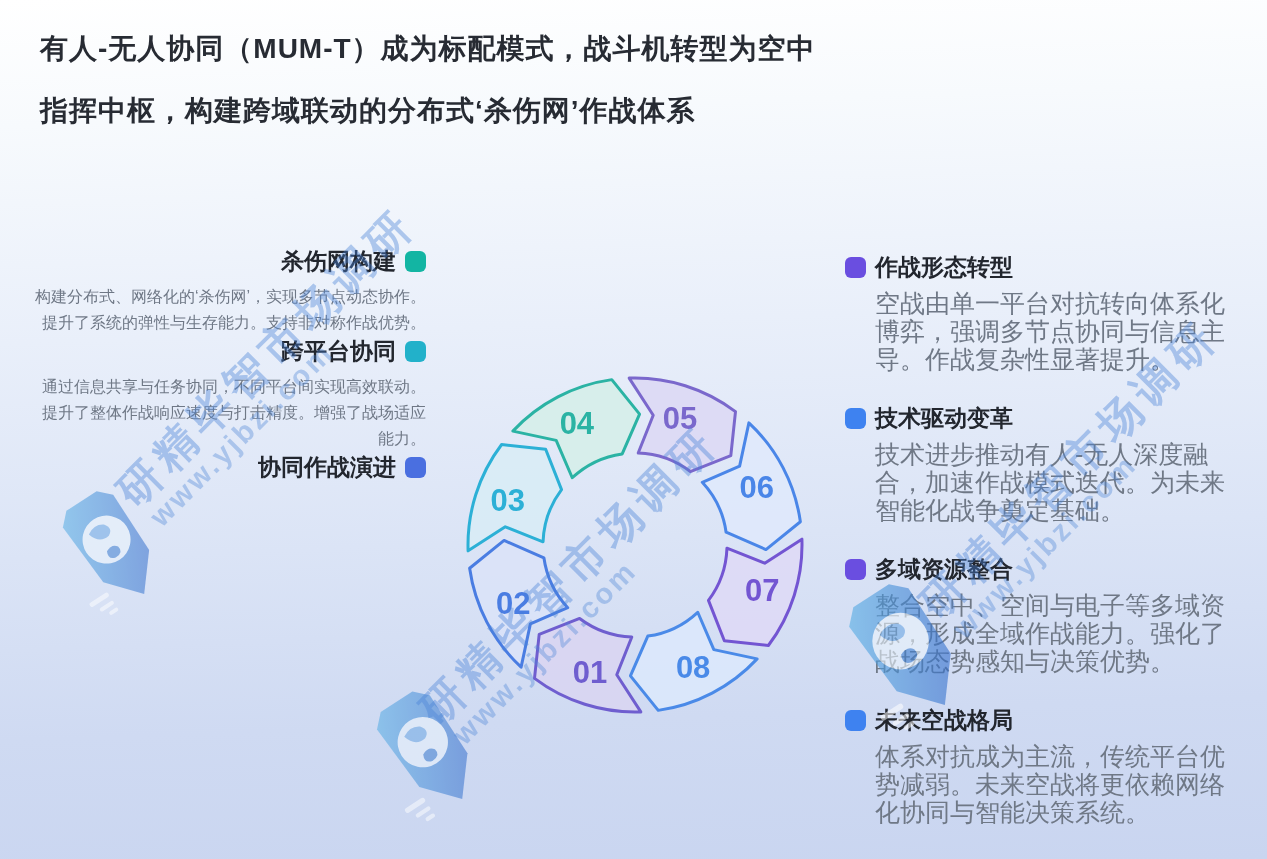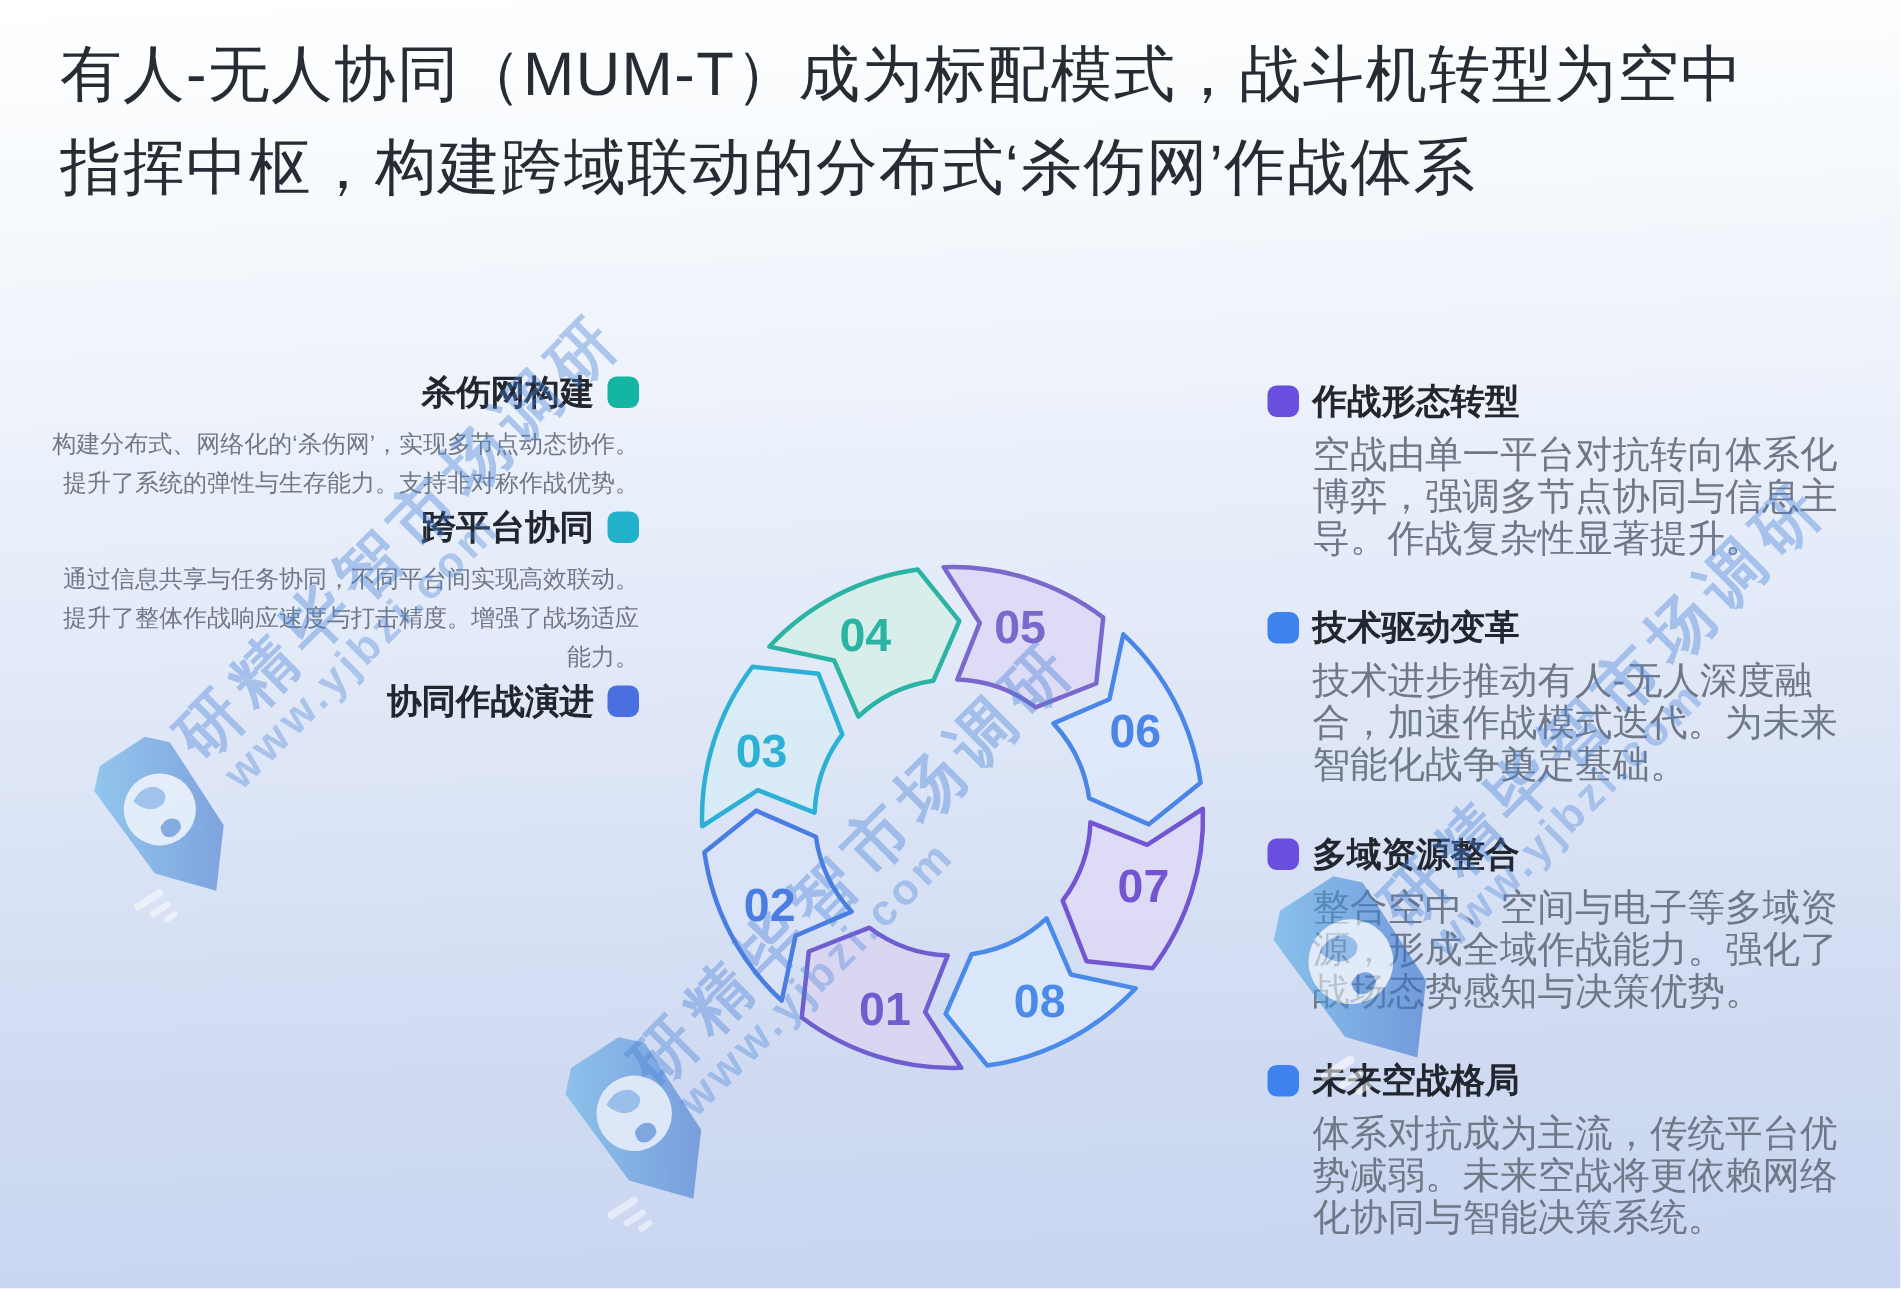--- a/index.html
+++ b/index.html
@@ -7,21 +7,21 @@
   body{
     font-family:"Liberation Sans", sans-serif;
     overflow:hidden;
   }
   .canvas{
     position:relative; width:1267px; height:859px; overflow:hidden;
     background:linear-gradient(178deg,#ffffff 0%,#f7fafd 14%,#e9effa 38%,#dbe4f6 62%,#cfdaf2 82%,#c9d5f0 100%);
   }
   .title{
     position:absolute; left:40px; top:18px; width:1180px;
-    font-size:41px; font-weight:400; color:#272b33; line-height:62px; letter-spacing:1px;
+    font-size:28px; font-weight:700; color:#272b33; line-height:62px; letter-spacing:1px;
   }
   .title div{white-space:nowrap;}
   
   .col{ position:absolute; display:flex; flex-direction:column; }
   .col-left{ left:28px; top:246px; width:398px; }
   .col-right{ left:845px; top:252px; width:400px; gap:30px; }
   .sec-head{ display:flex; align-items:center; gap:9px; }
   .col-left .sec-head{ justify-content:flex-end; margin-bottom:8px; }
   .col-right .sec-head{ justify-content:flex-start; margin-bottom:7px; }
   .sec-head h3{ font-size:23px; font-weight:700; color:#22262e; line-height:30px; }

